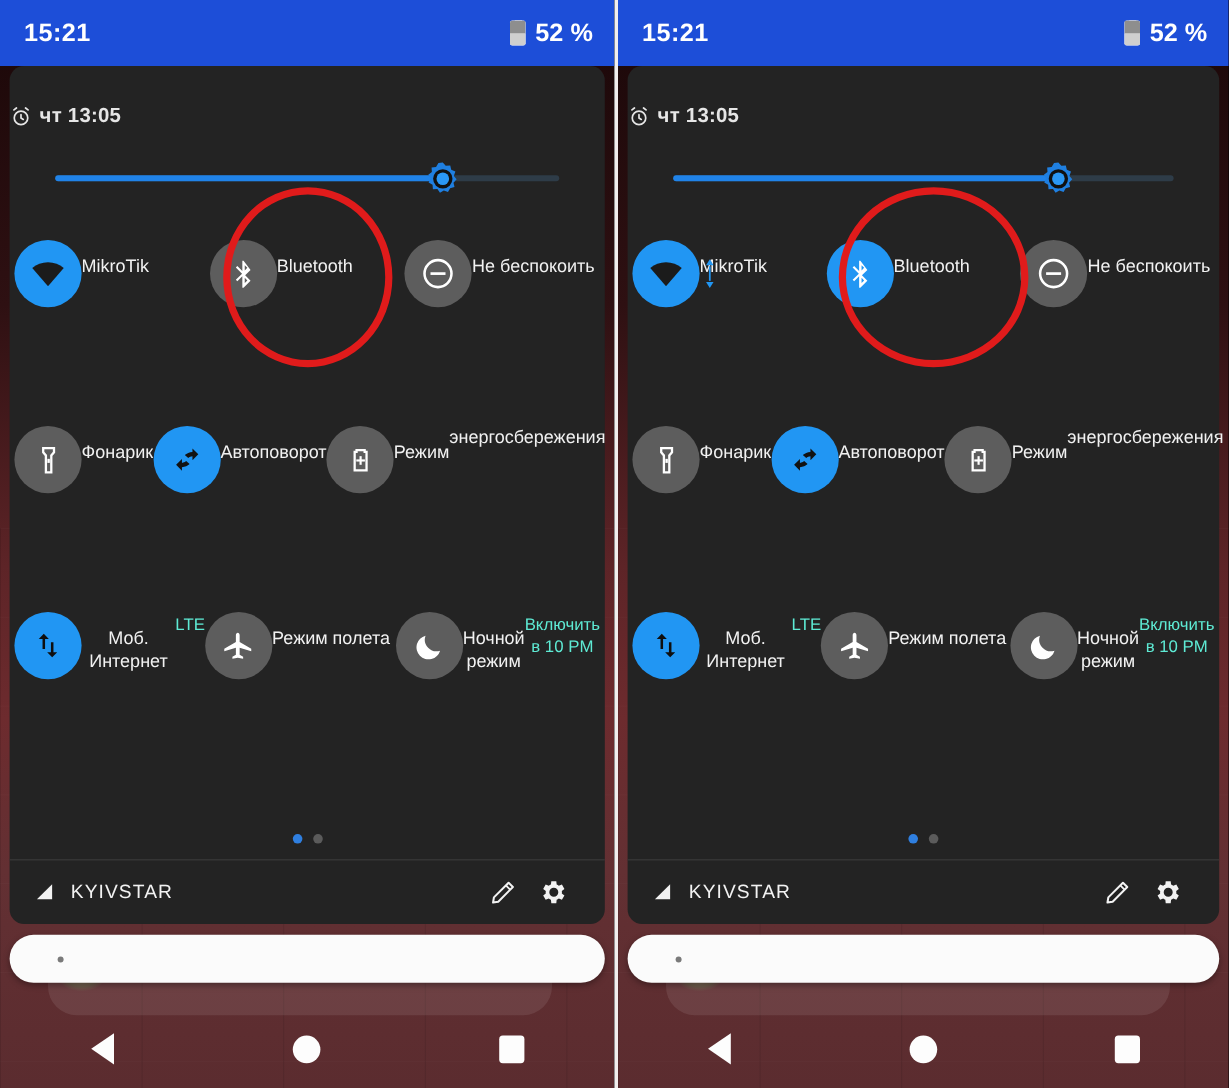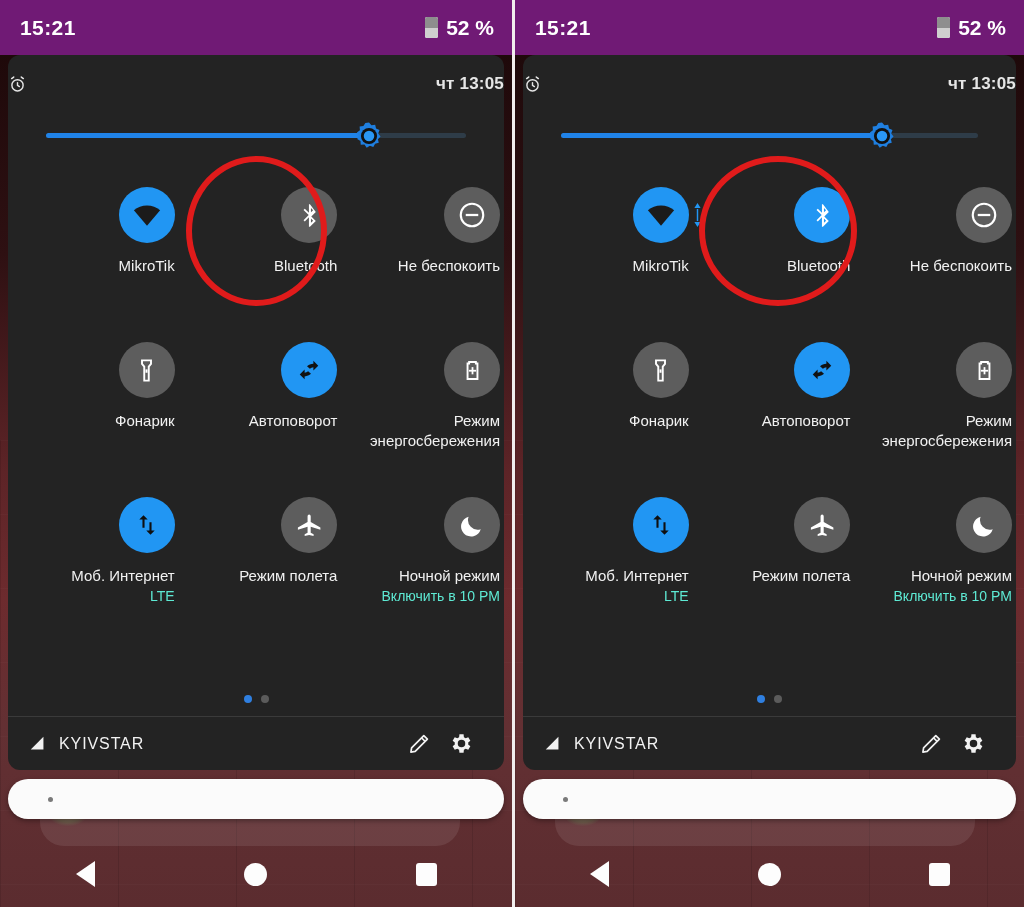--- a/index.html
+++ b/index.html
@@ -38,21 +38,21 @@
   }
   .wall-blob{
     position:absolute; left:48px; top:800px; width:40px; height:26px;
     background:radial-gradient(ellipse at 50% 50%, #7e6a52 0%, #5e4b39 50%, rgba(94,75,57,0) 72%);
     border-radius:50%;
   }
 
   
   .statusbar {
     position: absolute; left: 0; right: 0; top: 0; height: 55px;
-    background: #701a75;
+    background: #1d4ed8;
     display: flex; align-items: center;
     justify-content: space-between;
     padding: 0 18px 0 20px;
     z-index: 6;
   }
   .sb-time { color: #fff; font-size: 21px; font-weight: bold; letter-spacing: .4px; }
   .sb-right { display: flex; align-items: center; gap: 8px; }
   .batt {
     position: relative; width: 13px; height: 21px;
     border-radius: 2px; background: #fff;
@@ -75,21 +75,21 @@
   
   .qs {
     position:absolute; left:8px; right:8px; top:55px;
     height: 715px;
     background:#232323;
     border-radius:12px;
     z-index: 5;
     display:flex; flex-direction:column;
   }
   .qs-header {
-    height:58px; display:flex; align-items:center; justify-content:space-between; gap:6px;
+    height:58px; display:flex; align-items:center; justify-content:flex-start; gap:6px;margin-top:13px;
   }
   .qs-alarm-text { color:#e6e6e6; font-size:17px; font-weight:bold; letter-spacing:.2px;}
 
   
   .bright-wrap { height:46px; position:relative; margin:0 38px; }
   .bright-track {
     position:absolute; left:0; right:0; top:20px; height:5px;
     background:#2e3c48; border-radius:3px;
   }
   .bright-fill {
@@ -100,21 +100,21 @@
     position:absolute; top:8px; width:30px; height:30px;
     margin-left:-15px;
   }
 
   
   .tiles {
     flex:1; padding: 14px 4px 0 4px;
   }
   .tile-row { display:flex; }
   .tile {
-    flex:1; display:flex; flex-direction:column; align-items:flex-end;
+    flex:1; display:flex; flex-direction:row; align-items:flex-start;
     padding-top: 14px;
     height: 155px;
   }
   .tile-circle-wrap{ position:relative; }
   .tile-circle {
     width:56px; height:56px; border-radius:50%;
     display:flex; align-items:center; justify-content:center;
     background:#5d5d5d;
   }
   .tile-circle.on { background:#2196f3; }

